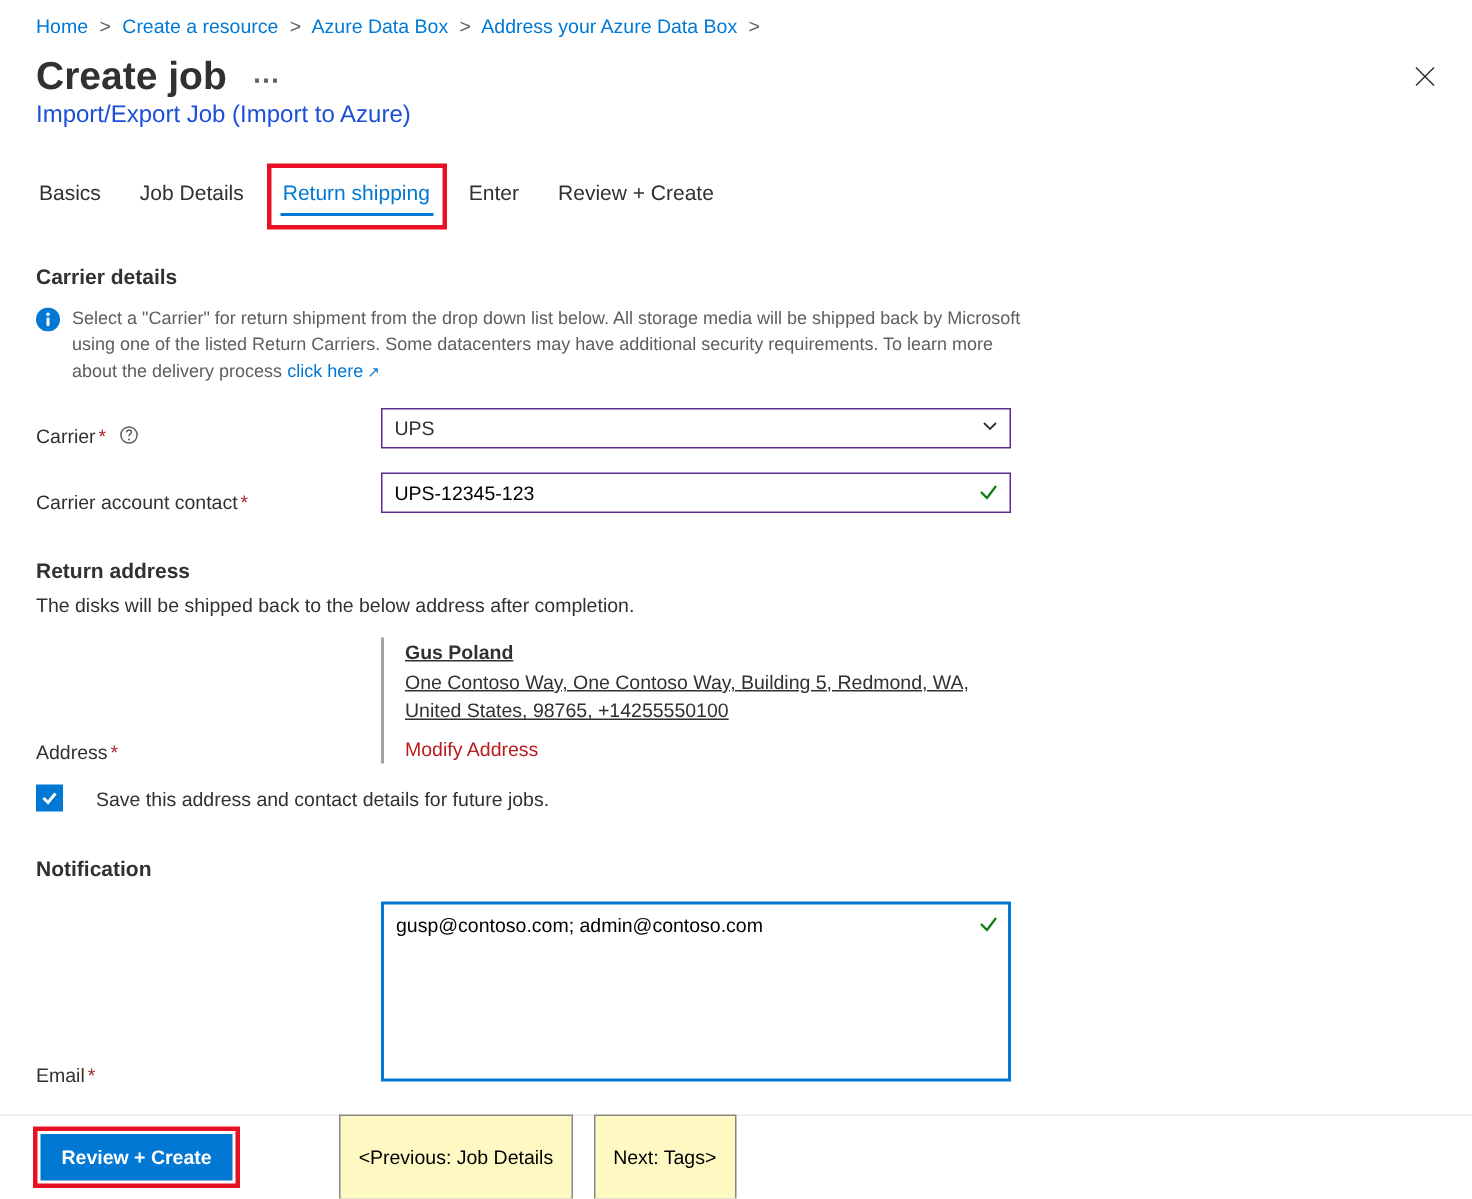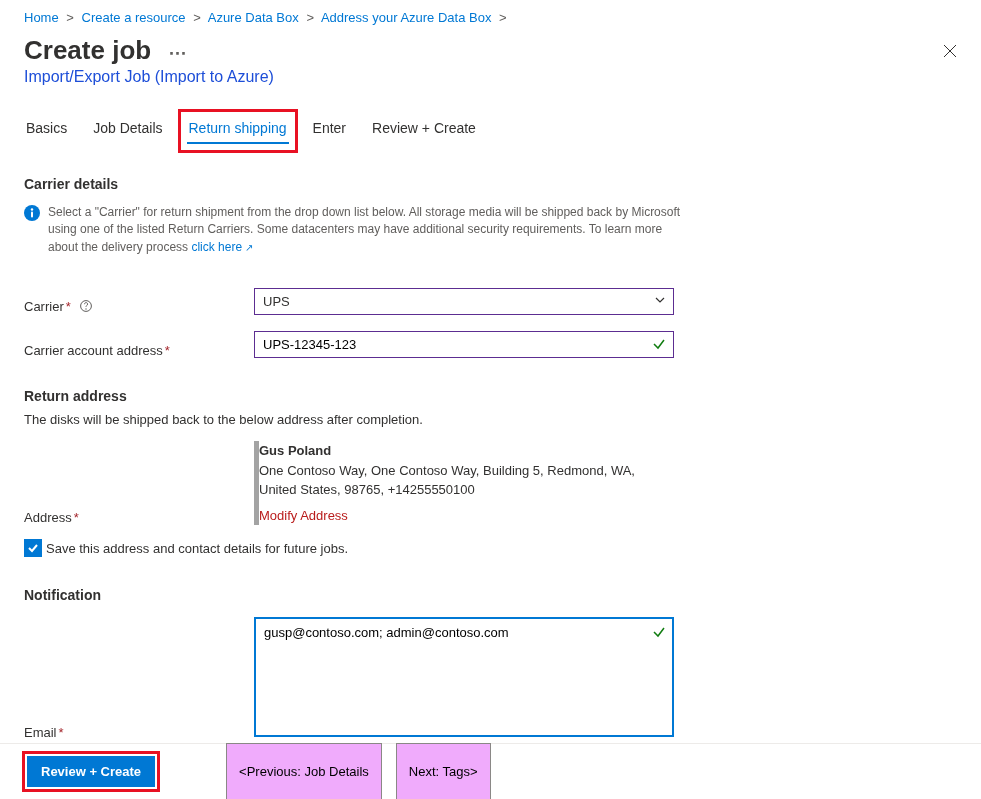--- a/index.html
+++ b/index.html
@@ -36,39 +36,39 @@
   .field-row { display:flex; align-items:flex-end; margin-top:16px; }
   .field-label { width:230px; flex:0 0 230px; font-size:13px; padding-top:5px; }
   .req { color:#a4262c; margin-left:2px; }
   .help-icon { display:inline-block; margin-left:6px; vertical-align:middle; }
   .field-control { width:420px; }
   .select, .input, .textarea {
     width:100%; border:1px solid #605e5c; font-family:inherit; font-size:13px;
     padding:5px 28px 5px 8px; background:#fff; outline:none;
   }
   .select { cursor:pointer; position:relative; border-color:#5c2d91; }
-  .select-wrap { position:relative;margin-top:16px; }
+  .select-wrap { position:relative; }
   .select-wrap .chev { position:absolute; right:8px; top:6px; pointer-events:none; }
   .input.valid { border-color:#5c2d91; }
   .input-wrap { position:relative; }
   .check-mark { position:absolute; right:8px; top:6px; color:#107c10; }
   .helper { font-size:13px; color:#323130; margin-top:8px; max-width:660px; }
-  .addr-block { border-left:5px solid #a3a3a3; font-size:13px; line-height:1.5; max-width:430px; }
+  .addr-block { border-left:2px solid #a3a3a3; padding-left:14px; font-size:13px; line-height:1.5; max-width:430px;text-decoration:underline; }
   .addr-name { font-weight:600; }
   .modify-link { color:#b91c1c; cursor:pointer; margin-top:6px; display:inline-block; }
-  .checkbox-row { display:flex; align-items:center; gap:4px; margin-top:14px; }
+  .checkbox-row { display:flex; align-items:center; gap:22px; margin-top:14px; }
   .checkbox { width:18px; height:18px; background:#0078d4; display:flex; align-items:center; justify-content:center; cursor:pointer; }
   .checkbox svg { width:12px; height:12px; }
   .textarea { border:2px solid #0078d4; height:120px; resize:none; padding:6px 28px 6px 8px; }
   .ta-wrap { position:relative; }
   .ta-wrap .check-mark { top:8px; }
   .footer { position:absolute; left:0; right:0; bottom:0; height:56px; border-top:1px solid #edebe9; display:flex; align-items:center; gap:14px; padding:0 22px; background:#fff; }
   .btn-primary { background:#0078d4; color:#fff; border:none; padding:8px 14px; font-size:13px; font-weight:600; cursor:pointer; }
   .btn-primary-highlight { border:3px solid #e81123; padding:2px; }
-  .btn-secondary { background:#f0abfc; border:1px solid #8a8886; padding:20px 12px; font-size:13px; cursor:pointer; }
+  .btn-secondary { background:#fef9c3; border:1px solid #8a8886; padding:20px 12px; font-size:13px; cursor:pointer; }
   .footer-gap { width:38px; }
 </style>
 </head>
 <body>
 
 <div class="page">
 
   <div class="breadcrumb">
     <a>Home</a>
     <span class="sep">&gt;</span>
@@ -136,21 +136,21 @@
       <span class="chev">
         <svg width="12" height="12" viewBox="0 0 12 12">
             <path d="M2 4 L6 8 L10 4" stroke="#323130" stroke-width="1.2" fill="none"></path>
           </svg>
       </span>
     </div>
   </div>
 
   <div class="field-row">
     <div class="field-label">
-      <span>Carrier account address</span><span class="req">*</span>
+      <span>Carrier account contact</span><span class="req">*</span>
     </div>
     <div class="field-control input-wrap">
       <input class="input valid" value="UPS-12345-123" style="">
       <span class="check-mark">
         <svg width="14" height="14" viewBox="0 0 14 14">
             <path d="M2 7 L6 11 L12 3" stroke="#107c10" stroke-width="1.5" fill="none"></path>
           </svg>
       </span>
     </div>
   </div>

